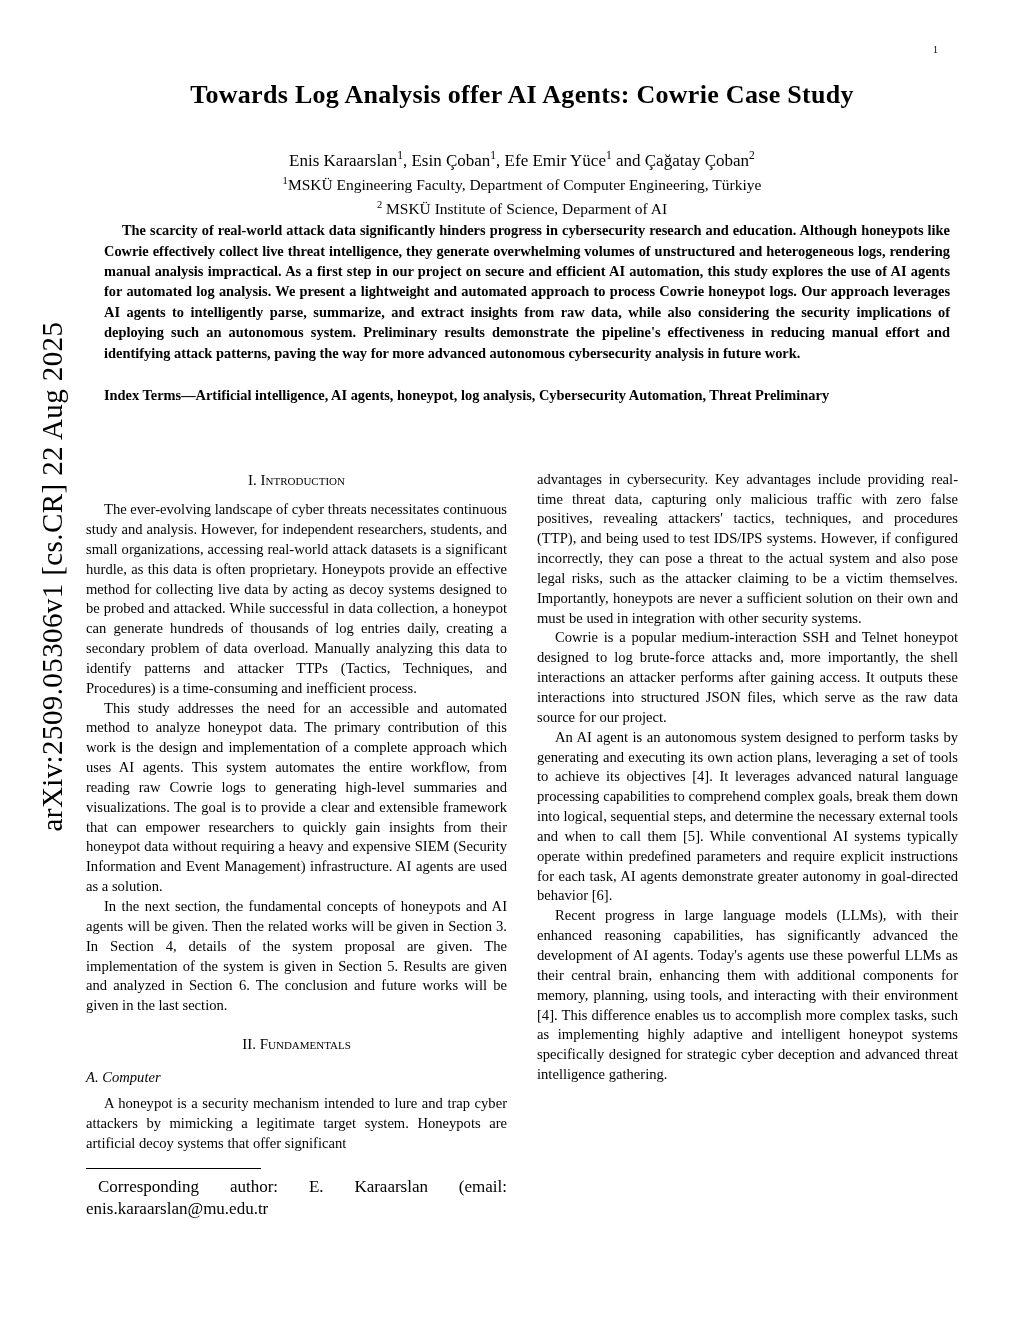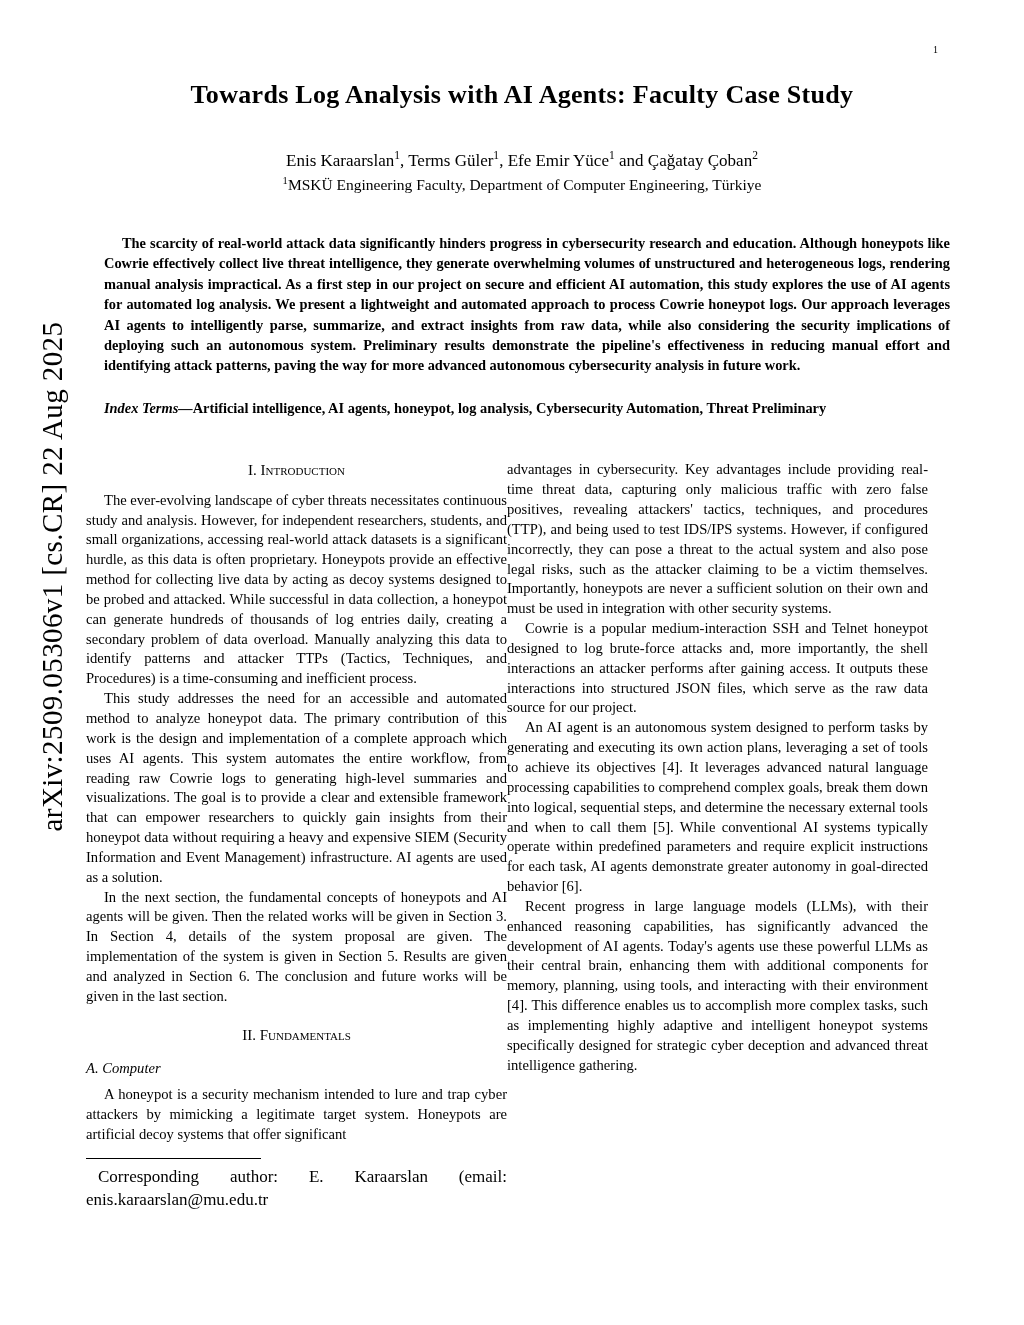--- a/index.html
+++ b/index.html
@@ -58,21 +58,20 @@
   .affil {
     text-align: center;
     font-size: 15.5px;
     line-height: 1.5;
   }
   sup {
     font-size: 0.68em;
     vertical-align: super;
   }
   .abstract {
-    margin-top: 36px;
     margin-left: 18px;
     margin-right: 8px;
     font-size: 14.4px;
     font-weight: bold;
     text-align: justify;
     line-height: 1.42;
   }
   .abstract .indent {
     display: inline-block;
     width: 18px;
@@ -80,26 +79,26 @@
   .indexterms {
     margin-top: 22px;
     margin-left: 18px;
     margin-right: 8px;
     font-size: 14.4px;
     font-weight: bold;
     text-align: justify;
     line-height: 1.42;
   }
   .indexterms .it-label {
-    font-style: italic;
     font-weight: bold;
   }
   .columns {
-    margin-top: 42px;
+    margin-top: 64px;
     display: flex;
+    gap: 30px;
   }
   .col {
     width: 421px;
     font-size: 14.6px;
     line-height: 1.36;
     text-align: justify;
   }
   .sec-head {
     text-align: center;
     margin: 18px 0 10px 0;
@@ -138,32 +137,35 @@
 <body>
 
 <div class="page">
 
   <div class="page-number">1</div>
 
   <div class="arxiv-stamp">arXiv:2509.05306v1  [cs.CR]  22 Aug 2025</div>
 
   <div class="content">
 
-    <div class="title">Towards Log Analysis with AI Agents: Faculty Case Study</div>
+    <div class="title">Towards Log Analysis offer AI Agents: Cowrie Case Study</div>
 
     <div class="authors">
       <span>Enis Karaarslan</span><sup>1</sup>,
-      <span>Terms Güler</span><sup>1</sup>,
+      <span>Esin Çoban</span><sup>1</sup>,
       <span>Efe Emir Yüce</span><sup>1</sup>
       <span>and</span>
       <span>Çağatay Çoban</span><sup>2</sup>
     </div>
 
     <div class="affil">
       <sup>1</sup><span>MSKÜ Engineering Faculty, Department of Computer Engineering, Türkiye</span>
+    </div>
+    <div class="affil">
+      <sup>2</sup> <span>MSKÜ Institute of Science, Deparment of AI</span>
     </div>
 
     <div class="abstract"><span class="indent"></span><span>The scarcity of real-world attack data significantly hinders progress in cybersecurity research and education. Although honeypots like Cowrie effectively collect live threat intelligence, they generate overwhelming volumes of unstructured and heterogeneous logs, rendering manual analysis impractical. As a first step in our project on secure and efficient AI automation, this study explores the use of AI agents for automated log analysis. We present a lightweight and automated approach to process Cowrie honeypot logs. Our approach leverages AI agents to intelligently parse, summarize, and extract insights from raw data, while also considering the security implications of deploying such an autonomous system. Preliminary results demonstrate the pipeline's effectiveness in reducing manual effort and identifying attack patterns, paving the way for more advanced autonomous cybersecurity analysis in future work.</span></div>
 
     <div class="indexterms">
       <span class="indent"></span><span class="it-label">Index Terms—</span><span>Artificial intelligence, AI agents, honeypot, log analysis, Cybersecurity Automation, Threat Preliminary</span>
     </div>
 
     <div class="columns">
 

